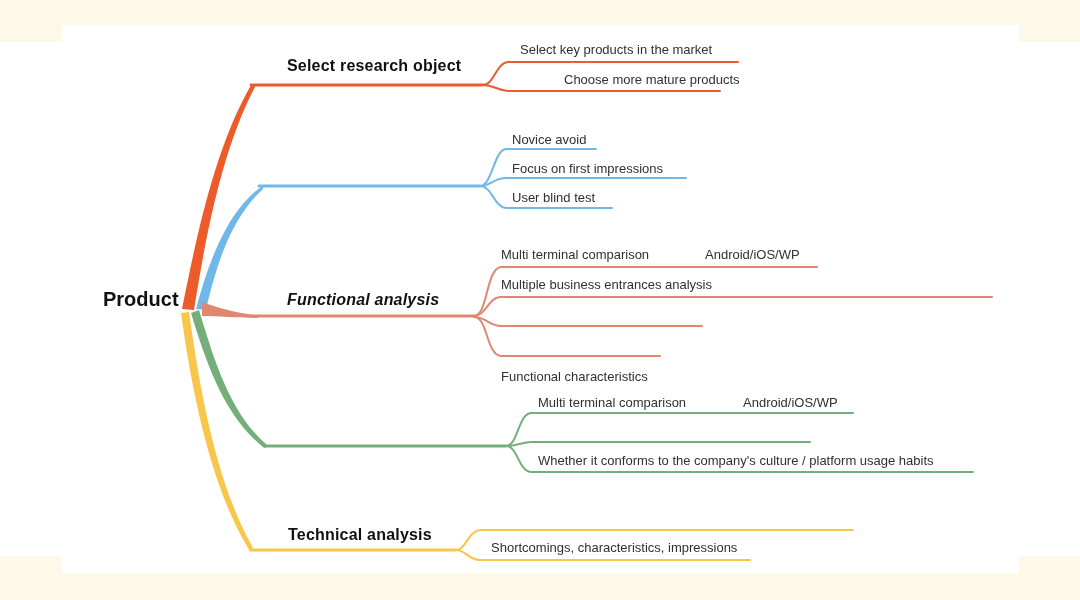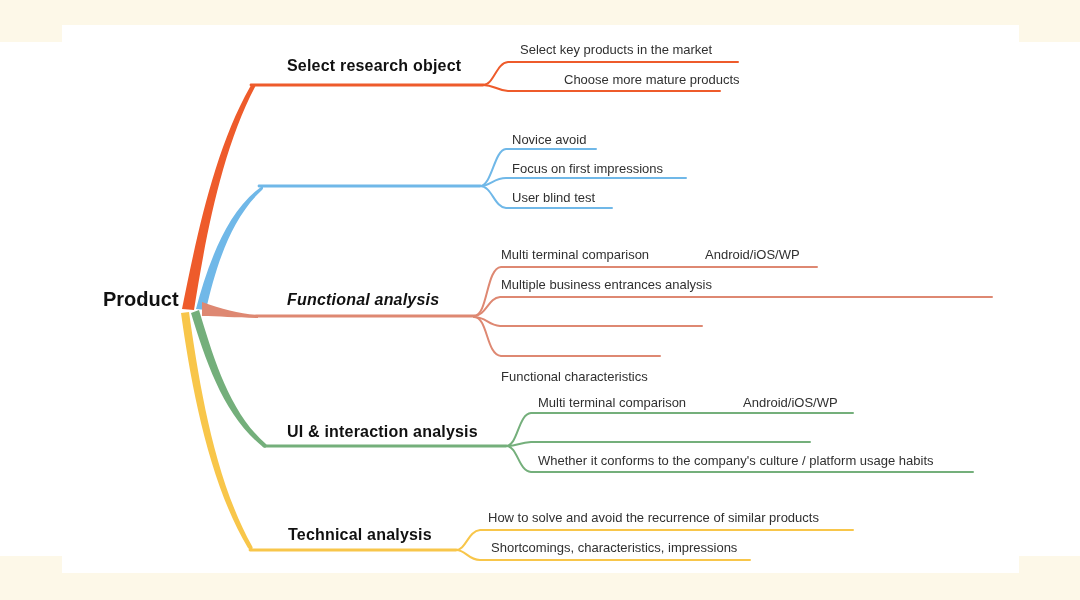--- a/index.html
+++ b/index.html
@@ -77,35 +77,33 @@
       <path stroke-width="2.8" d="M 250,550 L 456,550"></path>
       <path d="M 456,550 C 466,550 468,531 480,530 L 853,530"></path>
       <path d="M 456,550 C 466,550 468,560 480,560 L 750,560"></path>
     </g>
   </svg>
 
   <div class="txt root-topic" style="left:103px;top:288px;">Product</div>
 
   <div class="txt branch-topic" style="left:287px;top:57px;">Select research object</div>
   <div class="txt branch-topic" style="left:287px;top:291px;font-style:italic;">Functional analysis</div>
-  <div class="txt branch-topic" style="left:287px;top:423px;">UI &amp; interaction analysis</div>
   <div class="txt branch-topic" style="left:288px;top:526px;">Technical analysis</div>
 
   <div class="txt subtopic" style="left:520px;top:42px;">Select key products in the market</div>
   <div class="txt subtopic" style="left:524px;top:72px;margin-left:40px;">Choose more mature products</div>
 
   <div class="txt subtopic" style="left:512px;top:132px;">Novice avoid</div>
   <div class="txt subtopic" style="left:512px;top:161px;">Focus on first impressions</div>
   <div class="txt subtopic" style="left:512px;top:190px;">User blind test</div>
 
   <div class="txt subtopic" style="left:501px;top:247px;">Multi terminal comparison</div>
   <div class="txt subtopic" style="left:705px;top:247px;">Android/iOS/WP</div>
   <div class="txt subtopic" style="left:501px;top:277px;">Multiple business entrances analysis</div>
   <div class="txt subtopic" style="left:501px;top:337px;margin-top:32px;">Functional characteristics</div>
 
   <div class="txt subtopic" style="left:538px;top:395px;">Multi terminal comparison</div>
   <div class="txt subtopic" style="left:743px;top:395px;">Android/iOS/WP</div>
   <div class="txt subtopic" style="left:538px;top:453px;">Whether it conforms to the company's culture / platform usage habits</div>
 
-  <div class="txt subtopic" style="left:488px;top:510px;">How to solve and avoid the recurrence of similar products</div>
   <div class="txt subtopic" style="left:491px;top:540px;">Shortcomings, characteristics, impressions</div>
 
 </div>
 
 </body></html>

